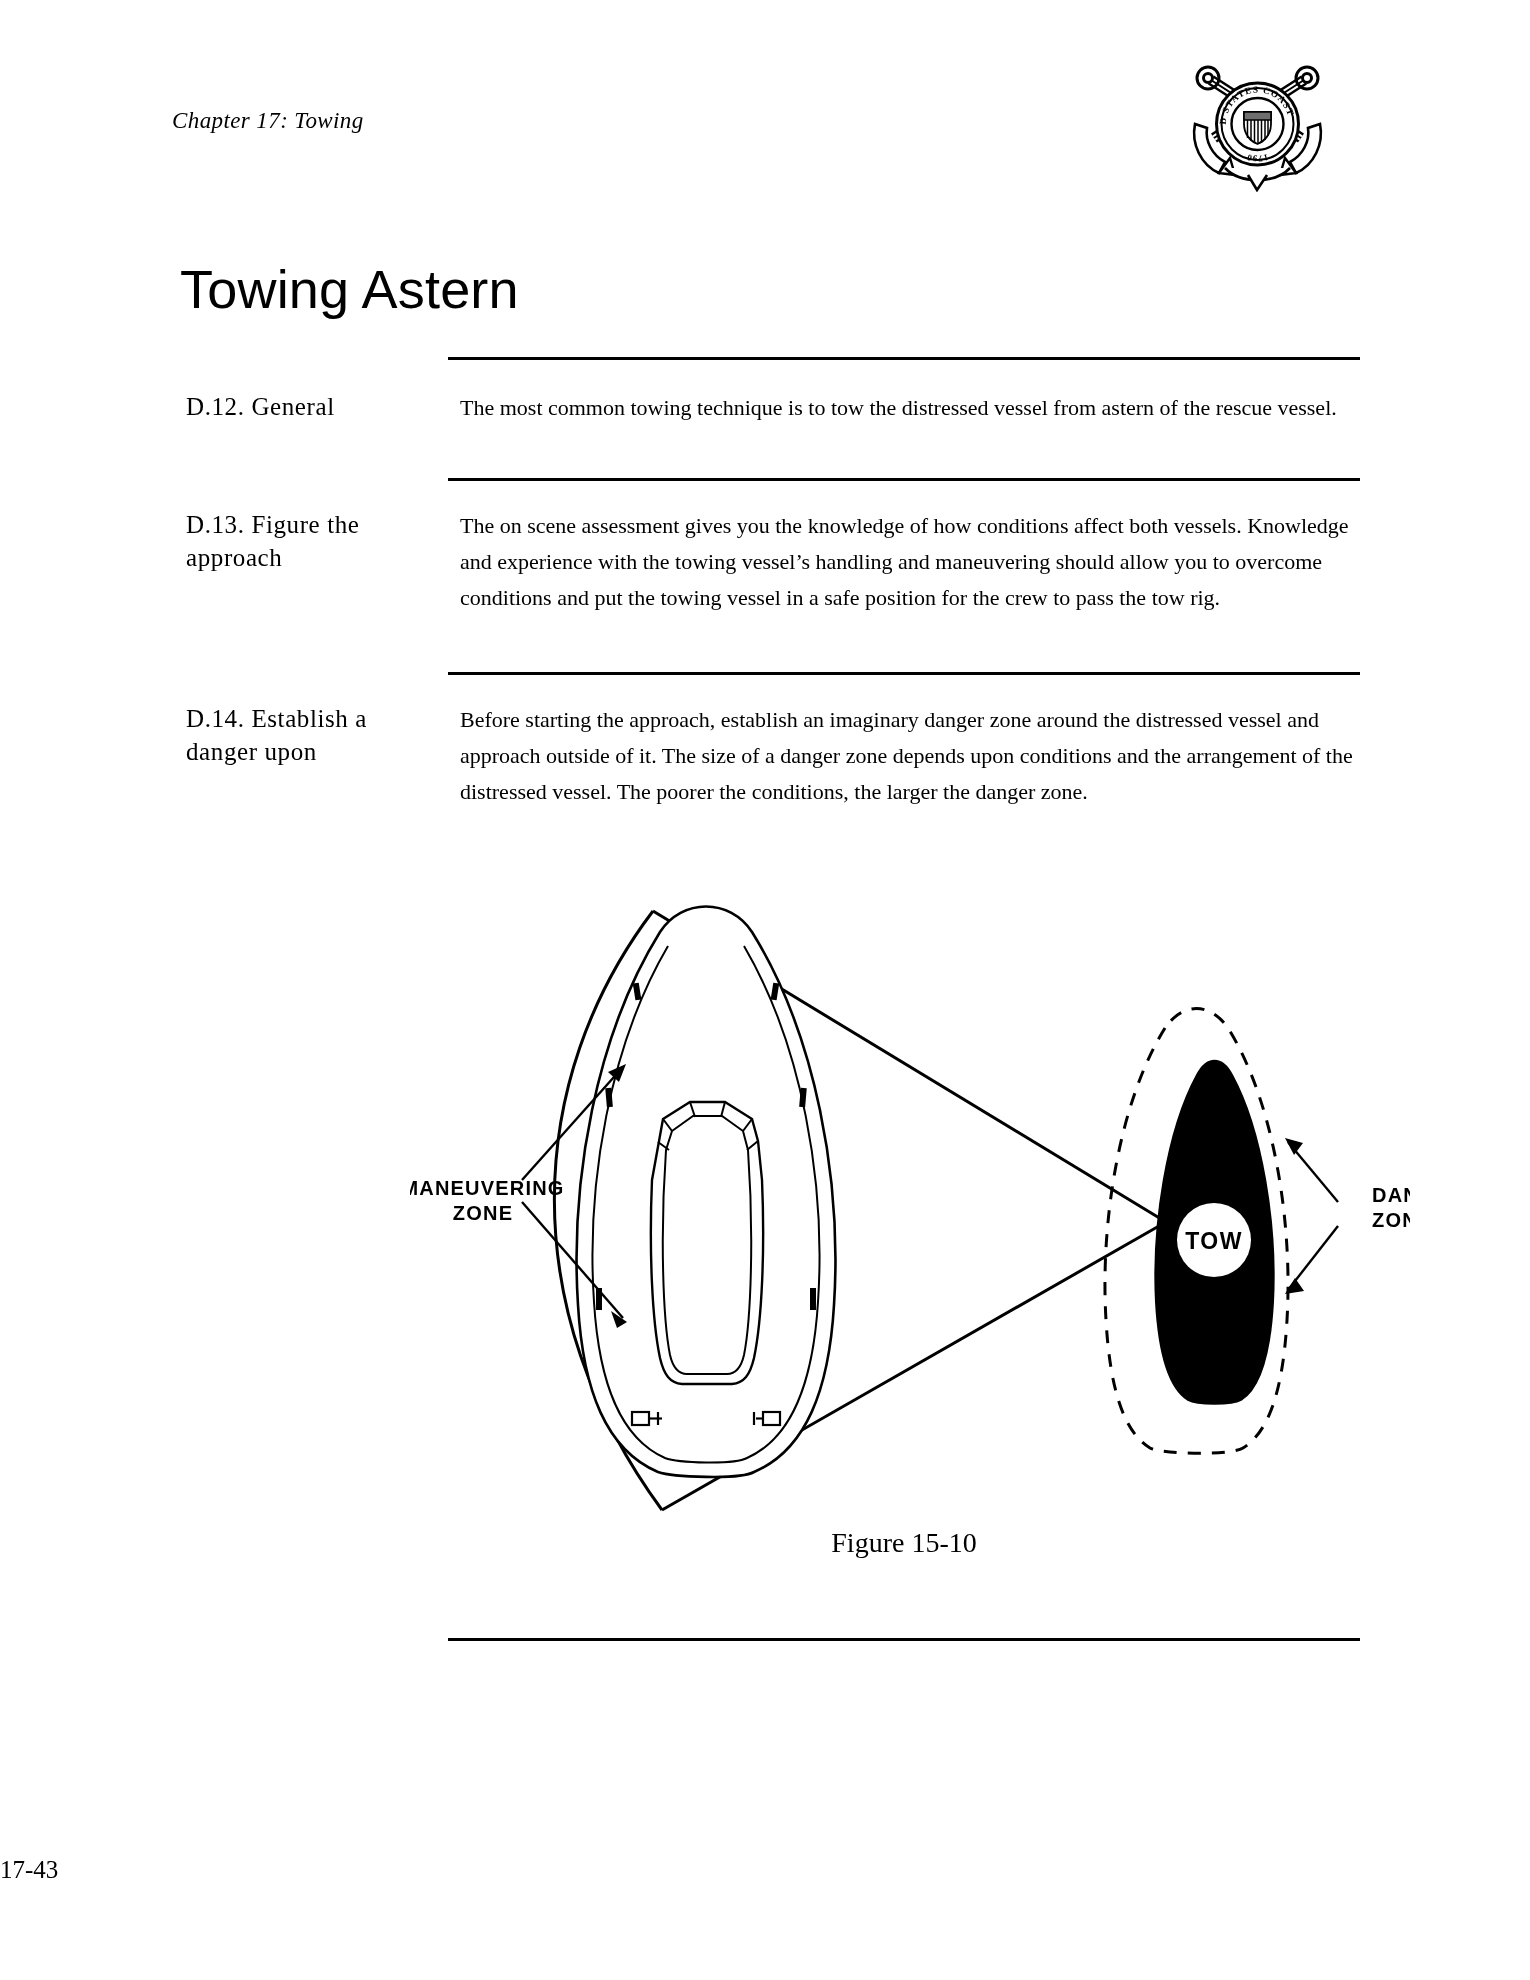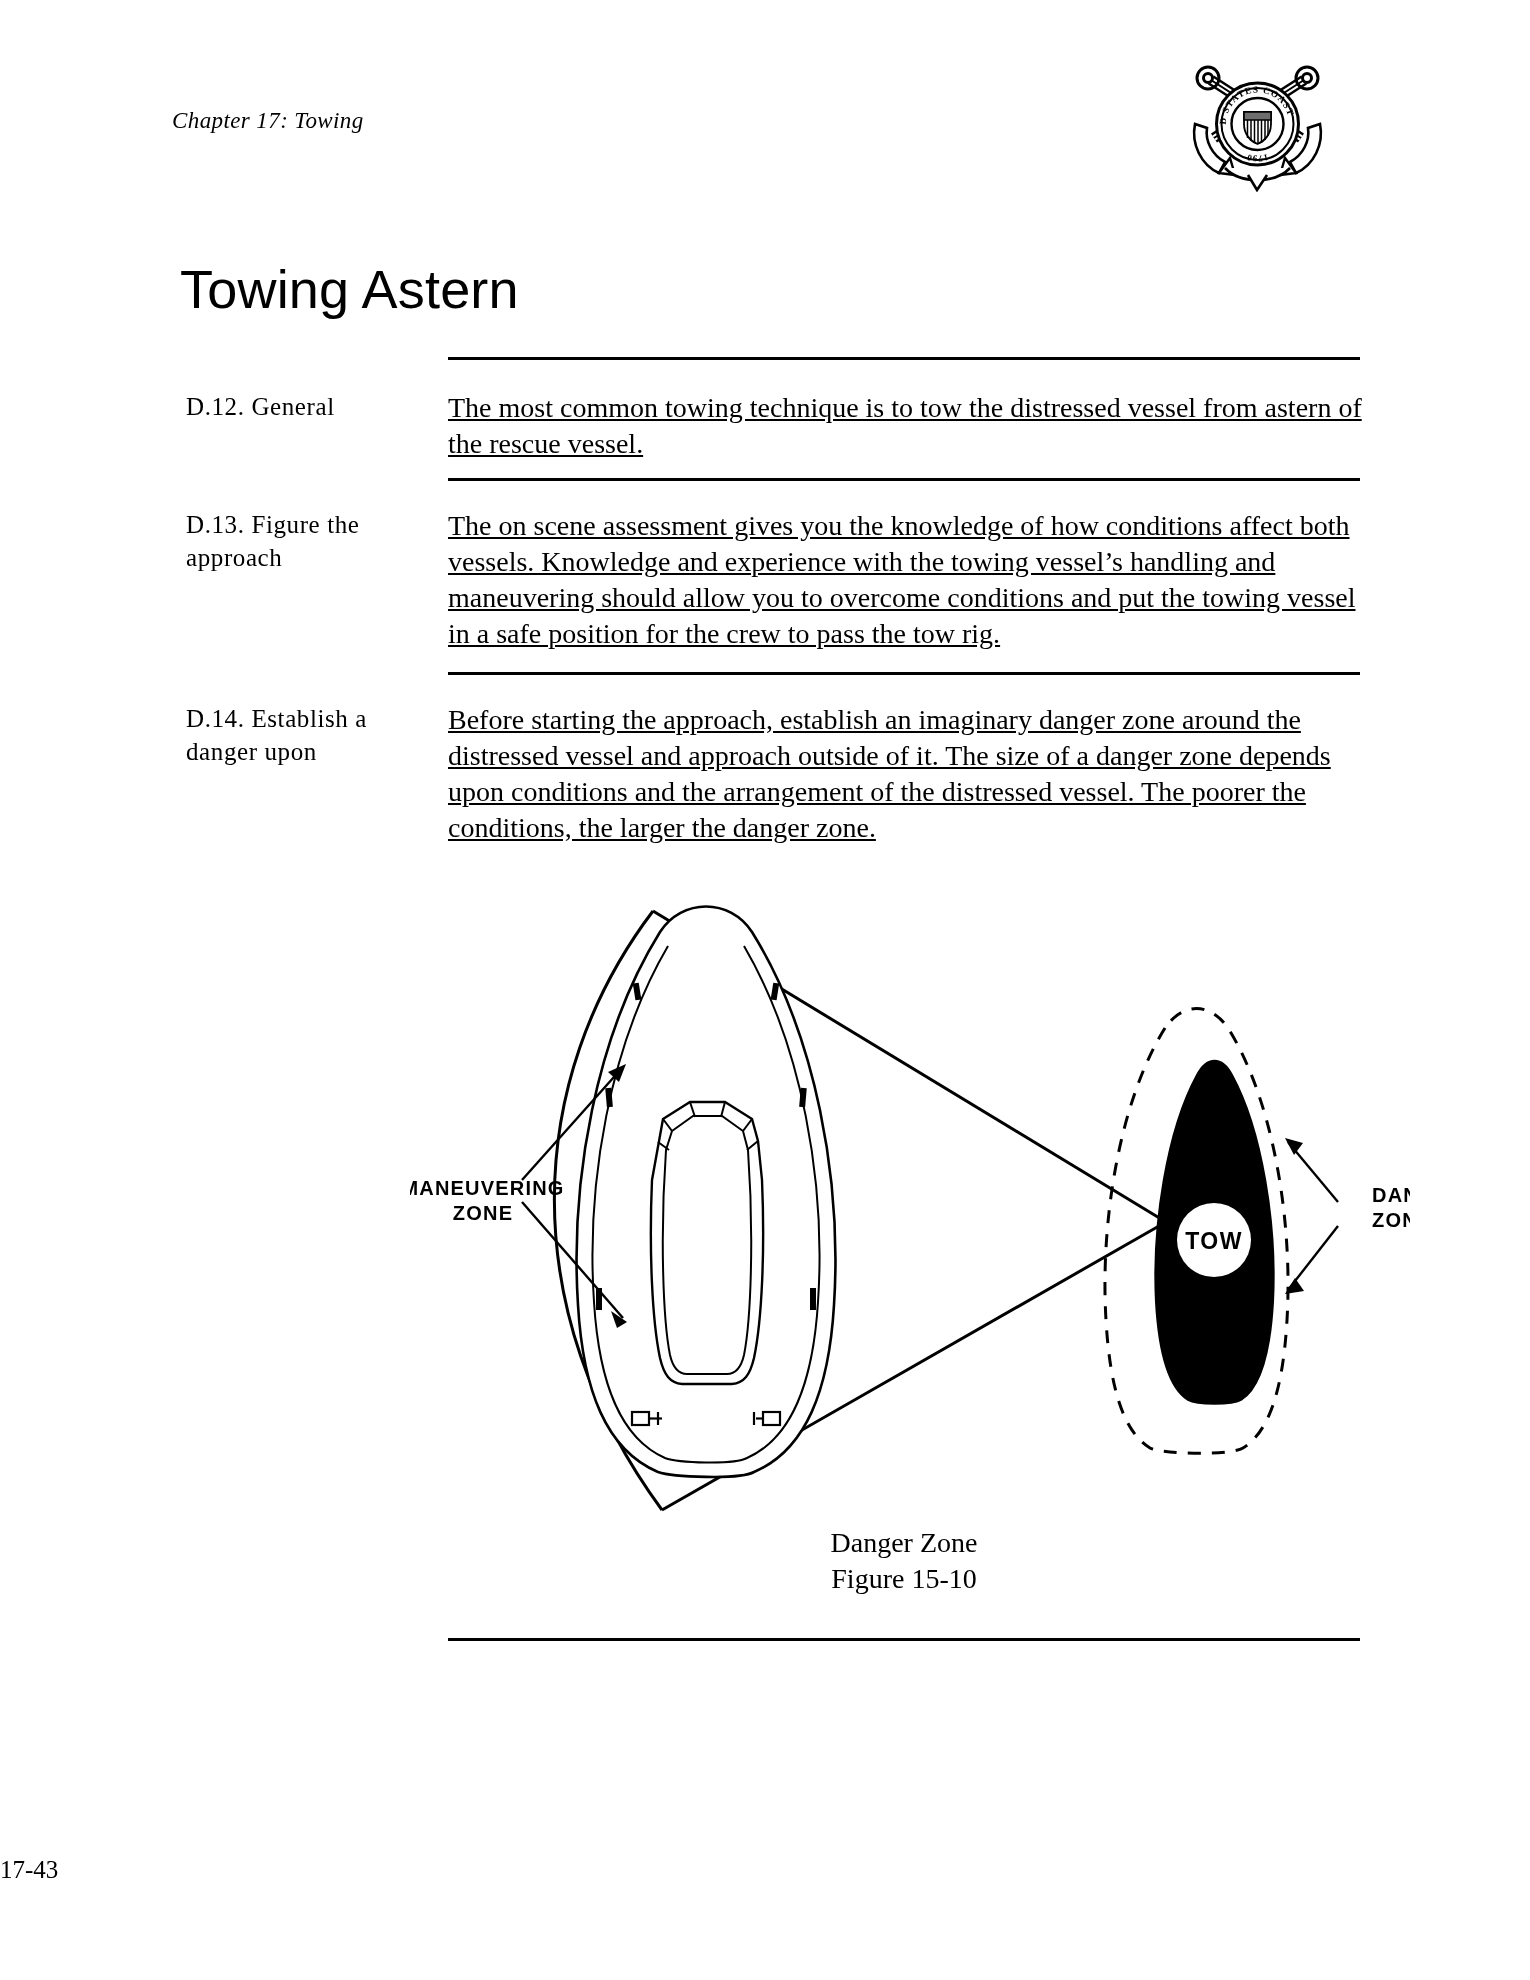--- a/index.html
+++ b/index.html
@@ -62,25 +62,24 @@
   .block .label {
     position: absolute;
     left: 186px;
     width: 250px;
     font-size: 25px;
     line-height: 33px;
     letter-spacing: 0.6px;
   }
   .block .body {
     position: absolute;
-    left: 448px;
+    left: 460px;
     width: 916px;
-    font-size: 28px;
+    font-size: 22px;
     line-height: 36px;
-    text-decoration: underline;
   }
   .block .body p { margin: 0; }
 
   
   #figure-wrap {
     position: absolute;
     left: 410px;
     top: 850px;
     width: 1000px;
     height: 680px;
@@ -296,17 +295,16 @@
       <line x1="928" y1="376" x2="878" y2="440"></line>
     </g>
     <polygon points="875,288 884,305 893,293" fill="#000"></polygon>
     <polygon points="875,444 885,428 894,441" fill="#000"></polygon>
     <text x="962" y="352" text-anchor="start" font-family="Liberation Sans, sans-serif" font-size="20" font-weight="bold" letter-spacing="1.2" fill="#000">DANGER</text>
     <text x="962" y="377" text-anchor="start" font-family="Liberation Sans, sans-serif" font-size="20" font-weight="bold" letter-spacing="1.2" fill="#000">ZONE</text>
   </svg>
 </div>
 
 <div id="figure-caption">
-  <div>Danger Zone</div>
   <div>Figure 15-10</div>
 </div>
 
 <div id="page-number">17-43</div>
 
 </body></html>

